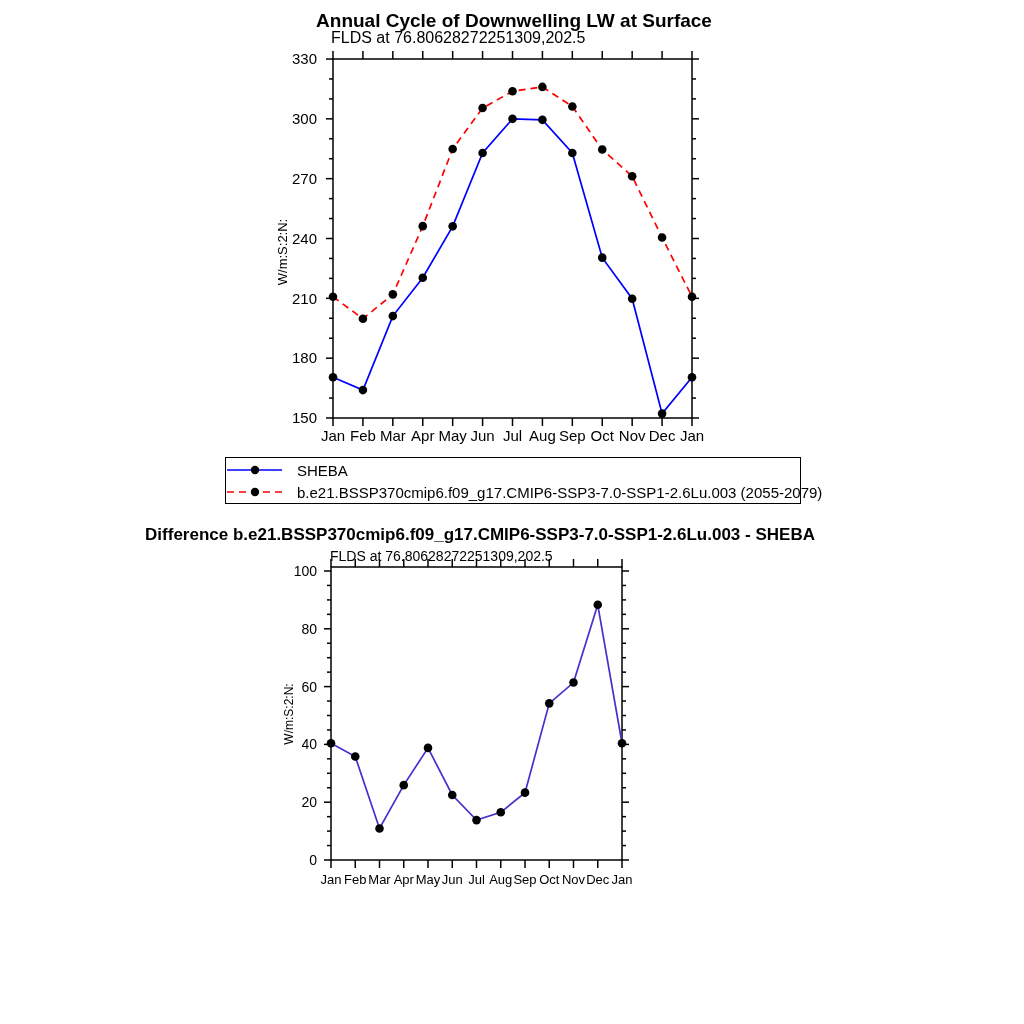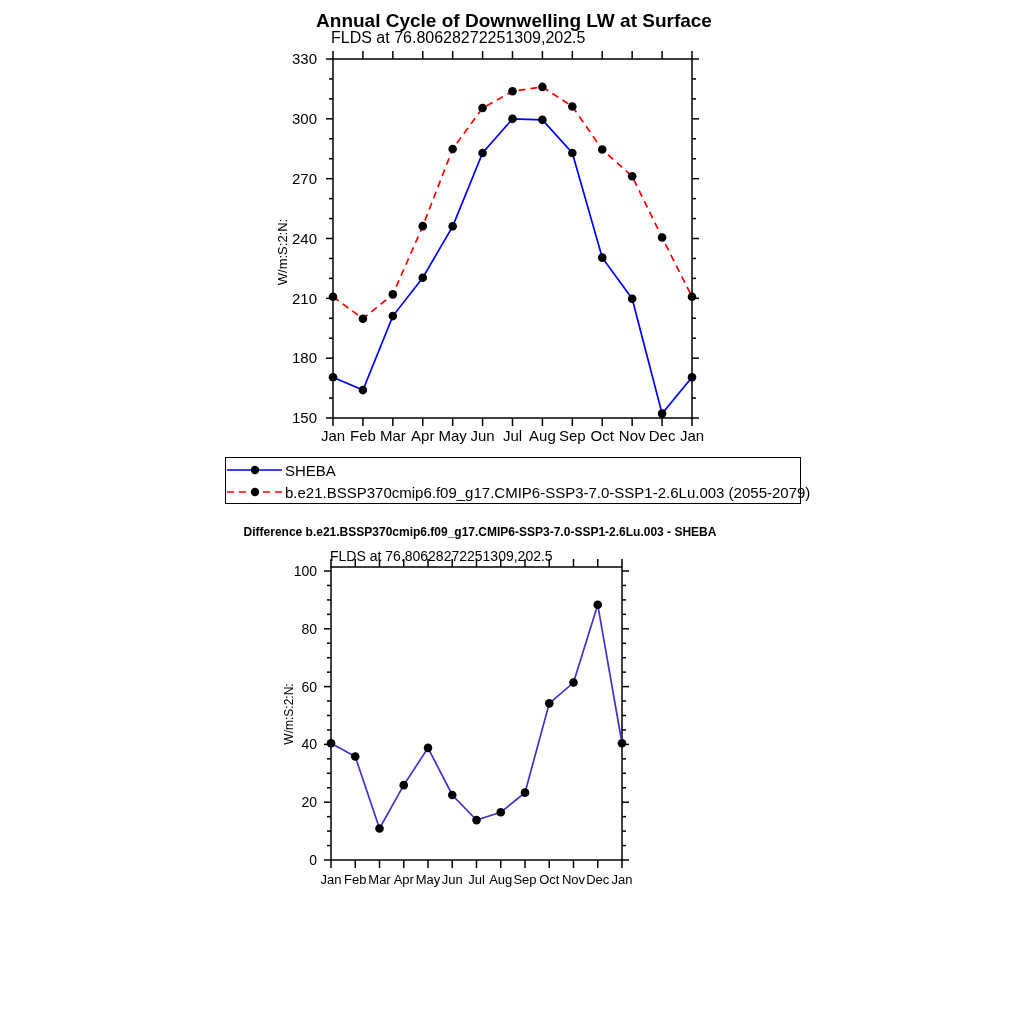--- a/index.html
+++ b/index.html
@@ -8,22 +8,22 @@
   .abs{position:absolute;}
   .top-title{left:514px;top:10px;transform:translateX(-50%);font-size:19px;font-weight:bold;white-space:nowrap;}
   .top-subtitle{left:331px;top:29px;font-size:16px;white-space:nowrap;}
   .ylab{transform:translate(-50%,-50%) rotate(-90deg);white-space:nowrap;}
   .top-ylab{left:282px;top:252px;font-size:13px;}
   .bottom-ylab{left:289px;top:714px;font-size:12px;}
   .legend{left:225px;top:457px;width:574px;height:45px;border:1px solid #000;background:#fff;}
   .legend-row{position:absolute;left:1px;display:flex;align-items:center;height:20px;}
   .legend-row.r1{top:2px;}
   .legend-row.r2{top:24px;}
-  .legend-label{font-size:15px;white-space:nowrap;margin-left:2px;}
-  .bottom-title{left:480px;top:525px;transform:translateX(-50%);font-size:12px;font-weight:bold;white-space:nowrap;}
+  .legend-label{font-size:15px;white-space:nowrap;margin-left:14px;}
+  .bottom-title{left:480px;top:525px;transform:translateX(-50%);font-size:17px;font-weight:bold;white-space:nowrap;}
   .bottom-subtitle{left:330px;top:548px;font-size:14px;white-space:nowrap;}
   #charts{position:absolute;left:0;top:0;}
   #charts text{font-family:"Liberation Sans", sans-serif;fill:#000;}
 </style>
 </head>
 <body>
 
 <div class="page">
 
   <div class="abs top-title">Annual Cycle of Downwelling LW at Surface</div>

